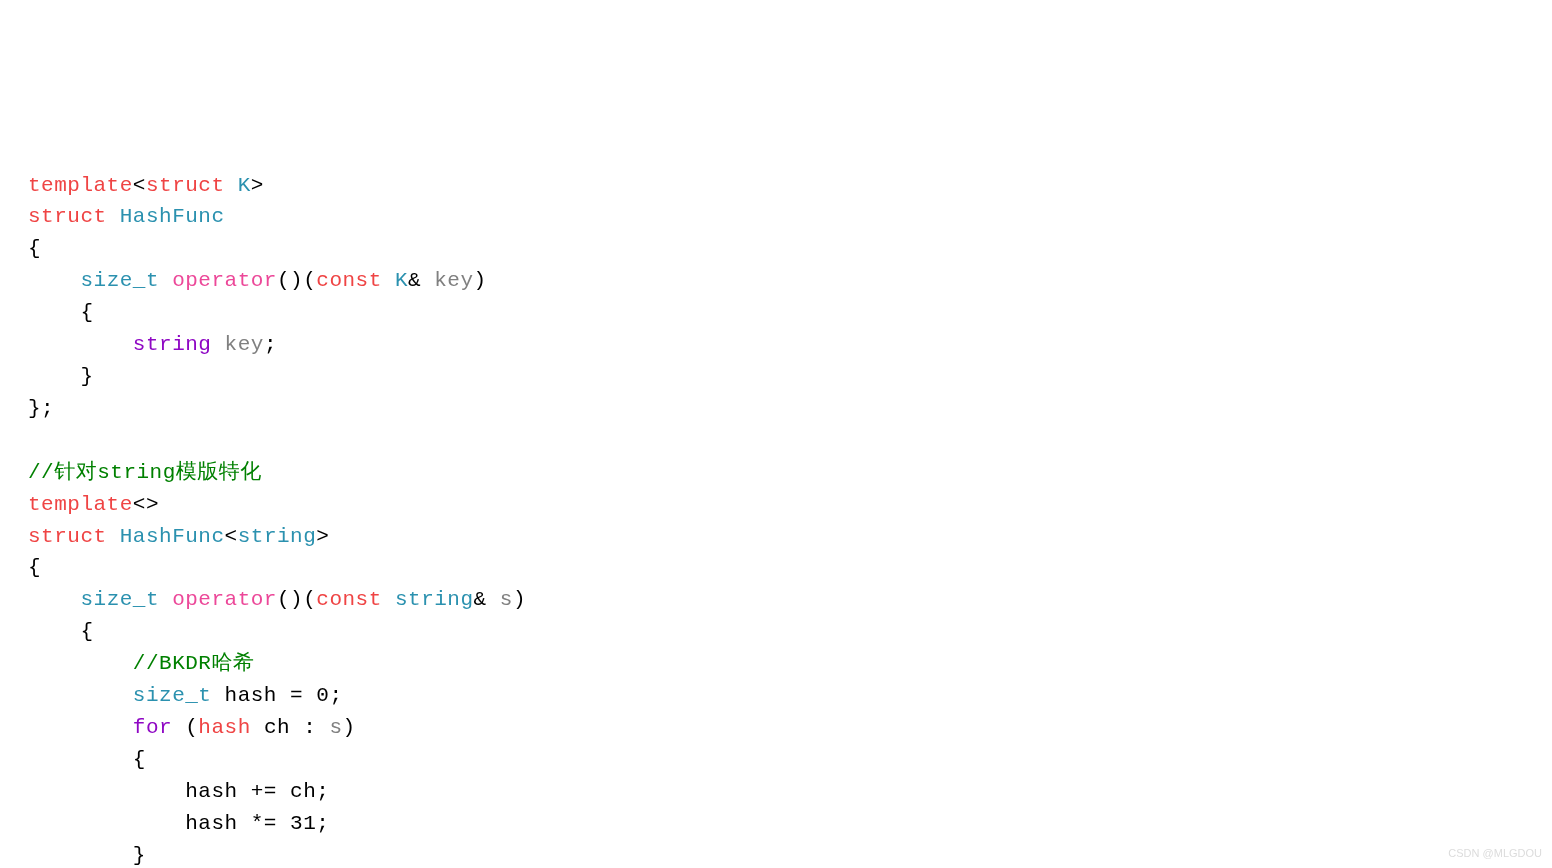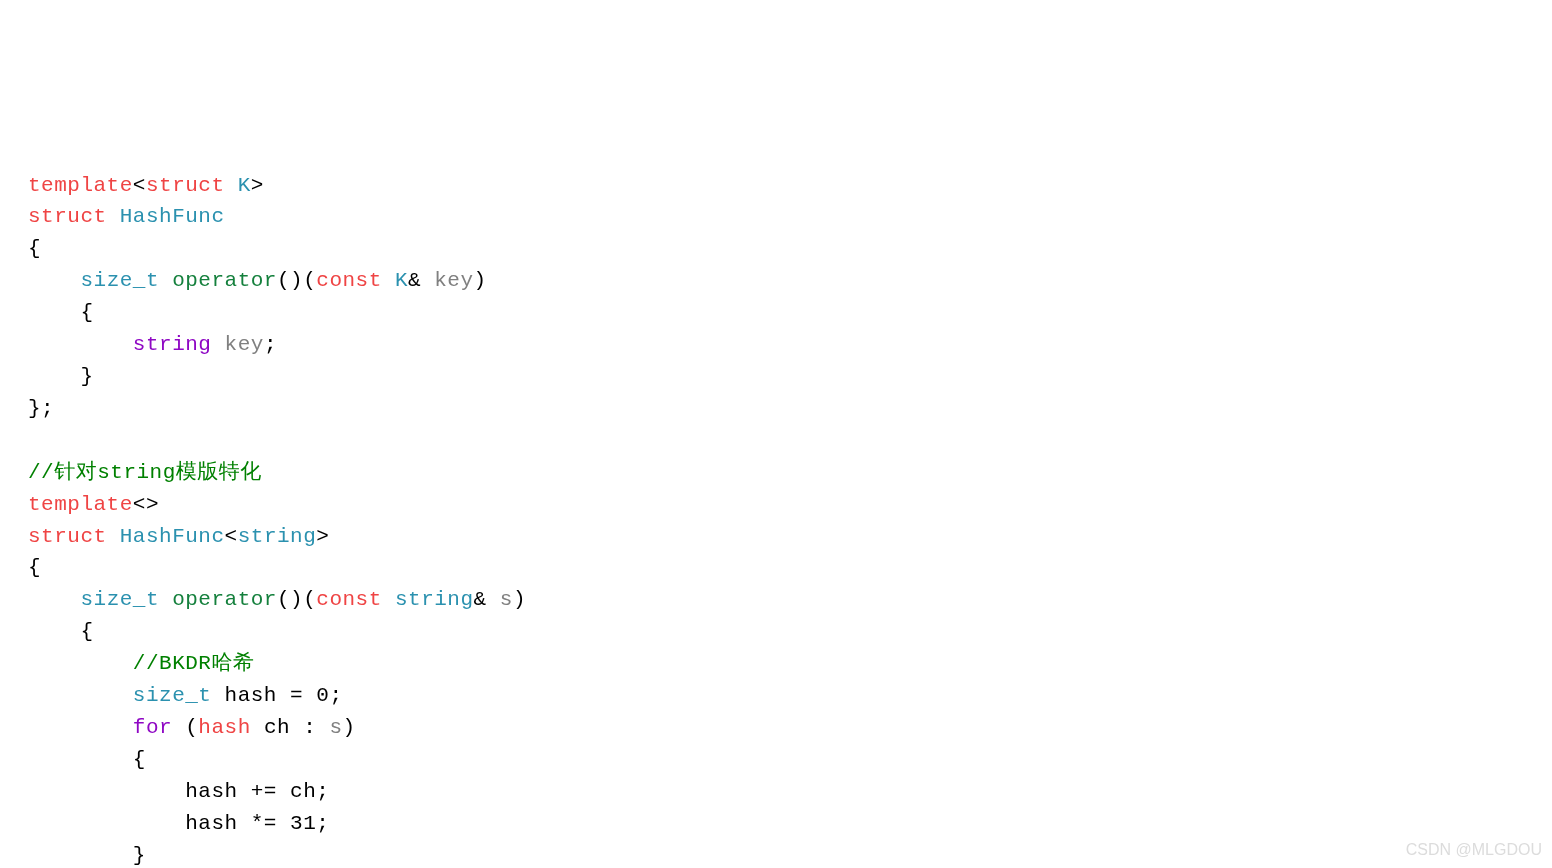--- a/index.html
+++ b/index.html
@@ -9,29 +9,29 @@
     font-family: "Consolas", "Courier New", monospace;
     font-size: 21px;
     line-height: 1.52;
     letter-spacing: 0.5px;
     color: #000000;
     white-space: pre;
   }
   .kw    { color: #ef4444; }   
   .type  { color: #2b91af; }
   .cmt   { color: #008000; }
-  .func  { color: #15803d; }   
+  .func  { color: #ec4899; }   
   .purple{ color: #8f08c4; }   
   .code-body {}
   .watermark {
     position: fixed;
     right: 10px;
     bottom: 6px;
     font-family: Arial, sans-serif;
-    font-size: 16px;
+    font-size: 11px;
     color: #dcdcdc;
     letter-spacing: 0;
   }
 </style>
 </head>
 <body>
 
 
 
 <div class="code-body">

